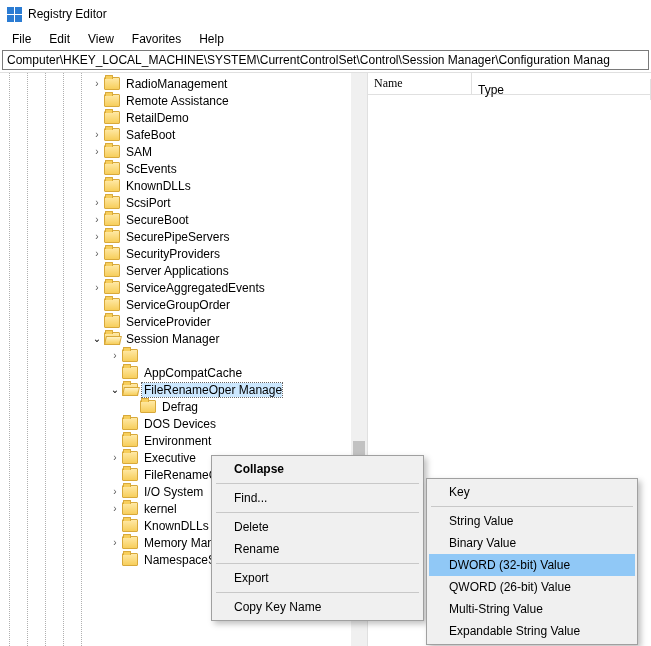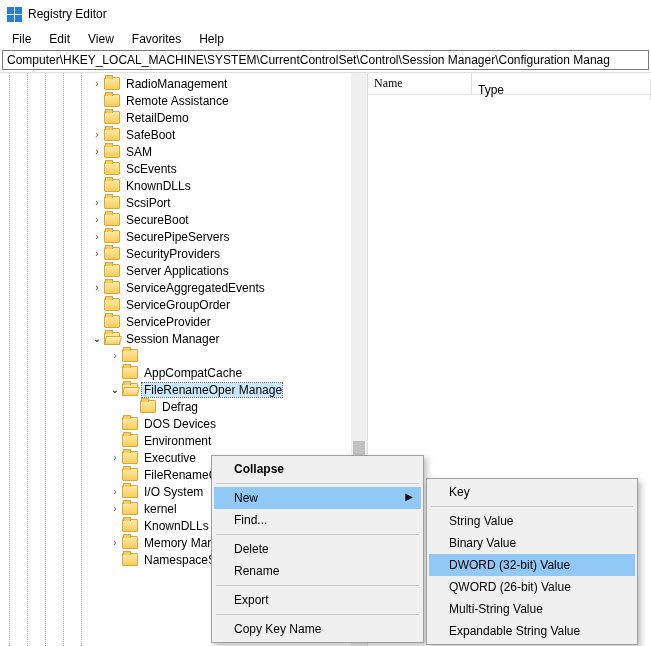--- a/index.html
+++ b/index.html
@@ -426,24 +426,20 @@
     <div class="val-header">
       <div class="col col-name">Name</div>
       <div class="col col-type">Type</div>
     </div>
   </div>
 </div>
 
 <div class="ctx" style="left:211px; top:455px; width:213px;">
   <div class="item bold">Collapse</div>
   <div class="sep"></div>
-  <div class="item hover">
-    <span>New</span>
-    <span class="arrow">▶</span>
-  </div>
   <div class="item">Find...</div>
   <div class="sep"></div>
   <div class="item">Delete</div>
   <div class="item">Rename</div>
   <div class="sep"></div>
   <div class="item">Export</div>
   <div class="sep"></div>
   <div class="item">Copy Key Name</div>
 </div>
 

